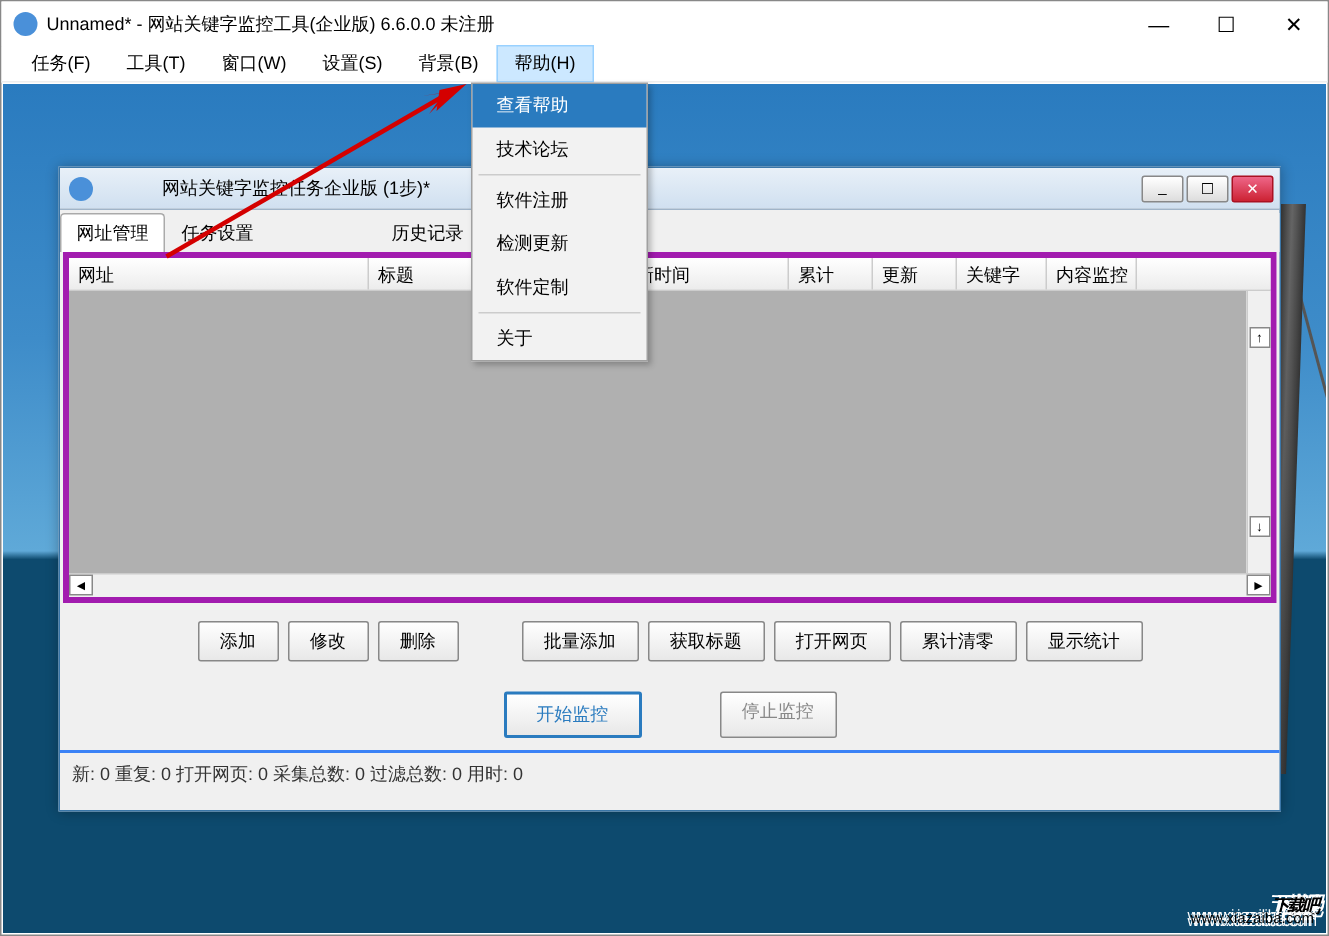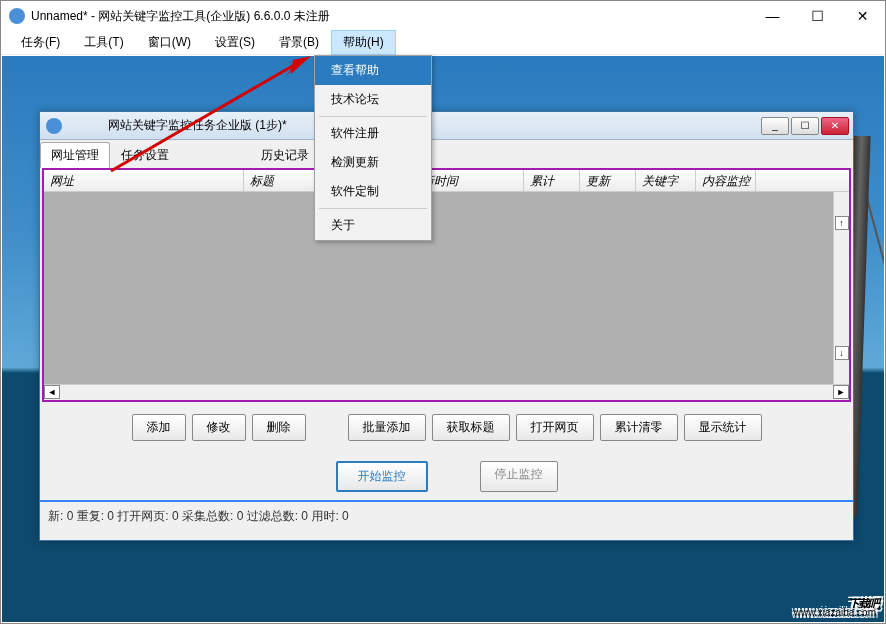--- a/index.html
+++ b/index.html
@@ -32,21 +32,21 @@
 .inner-titlebar .title { flex: 1; color: #000; margin-left: 40px; }
 .inner-controls { display: flex; gap: 2px; padding-right: 4px; }
 .inner-ctrl { width: 28px; height: 18px; border: 1px solid #888; border-radius: 2px; display: flex; align-items: center; justify-content: center; font-size: 10px; background: linear-gradient(#fff,#ddd); }
 .inner-ctrl.close { background: linear-gradient(#e68,#c23); color: #fff; border-color: #a12; }
 
 .tabs { display: flex; height: 26px; background: #f0f0f0; margin-top: 2px; text-align: center; }
 .tab { padding: 4px 10px; border: 1px solid transparent; border-bottom: none; cursor: default; }
 .tab.active { background: #fff; border-color: #aaa; border-radius: 3px 3px 0 0; }
 .tab.highlight { color: #c00; margin-top: 48px; }
 
-.grid-area { border: 2px solid #a21caf; margin: 0 2px; height: 234px; background: #fff; position: relative; font-style: italic; }
+.grid-area { border: 4px solid #a21caf; margin: 0 2px; height: 234px; background: #fff; position: relative; }
 .grid-header { display: flex; height: 22px; background: linear-gradient(#fff,#ececec); border-bottom: 1px solid #ccc; }
 .gh { border-right: 1px solid #ccc; padding: 3px 6px; color: #000; white-space: nowrap; }
 .grid-body { position: absolute; top: 22px; left: 0; right: 16px; bottom: 16px; background: #b0b0b0; }
 .grid-vbar { position: absolute; top: 22px; right: 0; bottom: 16px; width: 16px; background: #f0f0f0; border-left: 1px solid #ccc; display: flex; flex-direction: column; justify-content: space-between; align-items: center; padding: 24px 0; }
 .grid-vbar div { width: 14px; height: 14px; border: 1px solid #888; background: #fff; font-size: 9px; display: flex; align-items: center; justify-content: center; }
 .grid-hbar { position: absolute; bottom: 0; left: 0; right: 0; height: 16px; background: #f0f0f0; border-top: 1px solid #ccc; display: flex; justify-content: space-between; }
 .grid-hbar div { width: 16px; height: 14px; border: 1px solid #888; background: #fff; font-size: 9px; display: flex; align-items: center; justify-content: center; }
 
 .button-row { display: flex; gap: 6px; padding: 12px 0 8px; justify-content: center; }
 .btn { padding: 4px 14px; border: 1px solid #888; background: linear-gradient(#fff,#e8e8e8); border-radius: 2px; cursor: default; }

